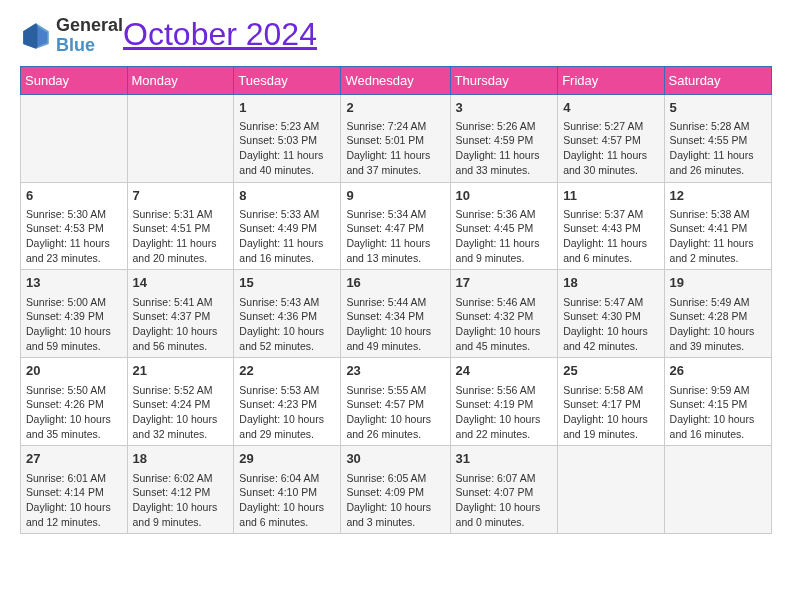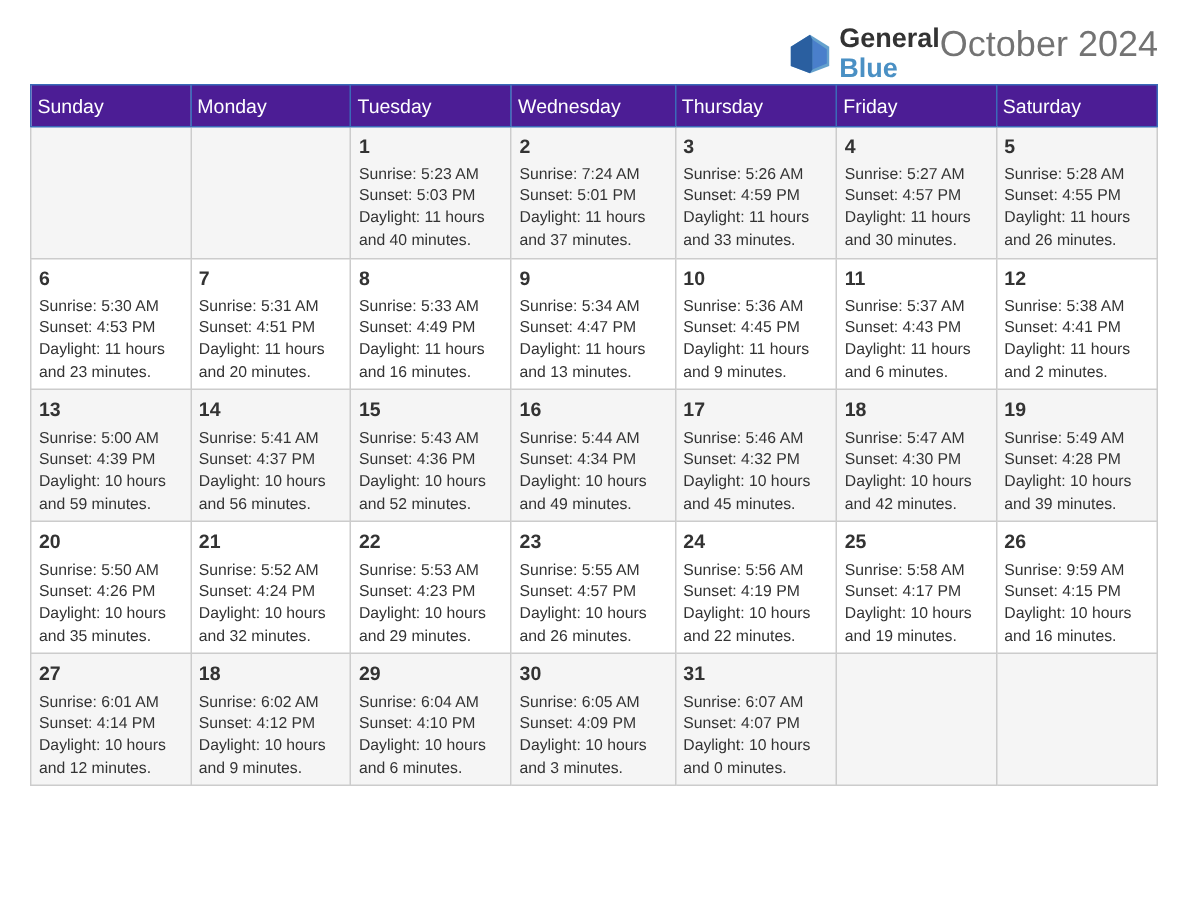--- a/index.html
+++ b/index.html
@@ -8,22 +8,23 @@
       background: #fff;
       width: 792px;
       min-height: 612px;
     }
     .page {
       width: 792px;
       padding: 16px 20px;
     }
     .header {
       display: flex;
-      justify-content: flex-end;
+      justify-content: flex-start;
       align-items: flex-start;
+      margin-bottom: 10px;
     }
     .logo {
       display: flex;
       align-items: center;
       gap: 4px;
     }
     .logo-text {
       font-size: 18px;
       font-weight: bold;
       color: #333;
@@ -33,36 +34,37 @@
       color: #4a90c4;
     }
     .logo-icon {
       width: 32px;
       height: 32px;
     }
     .title-block {
       text-align: right;
     }
     .title-block h1 {
-      font-size: 24px;
+      font-size: 32px;
       font-weight: normal;
-      color: #737373;
+      color: #6d28d9;
+      text-decoration: underline;
     }
     .title-block h2 {
       font-size: 16px;
       font-weight: normal;
       color: #555;
     }
     table {
       width: 100%;
       border-collapse: collapse;
       font-size: 11px;
     }
     thead tr th {
-      background-color: #4c1d95;
+      background-color: #ec4899;
       color: #fff;
       padding: 6px 4px;
       text-align: left;
       font-size: 13px;
       font-weight: normal;
       border: 1px solid #3a6ab8;
     }
     tbody tr td {
       border: 1px solid #ccc;
       padding: 4px 5px;

